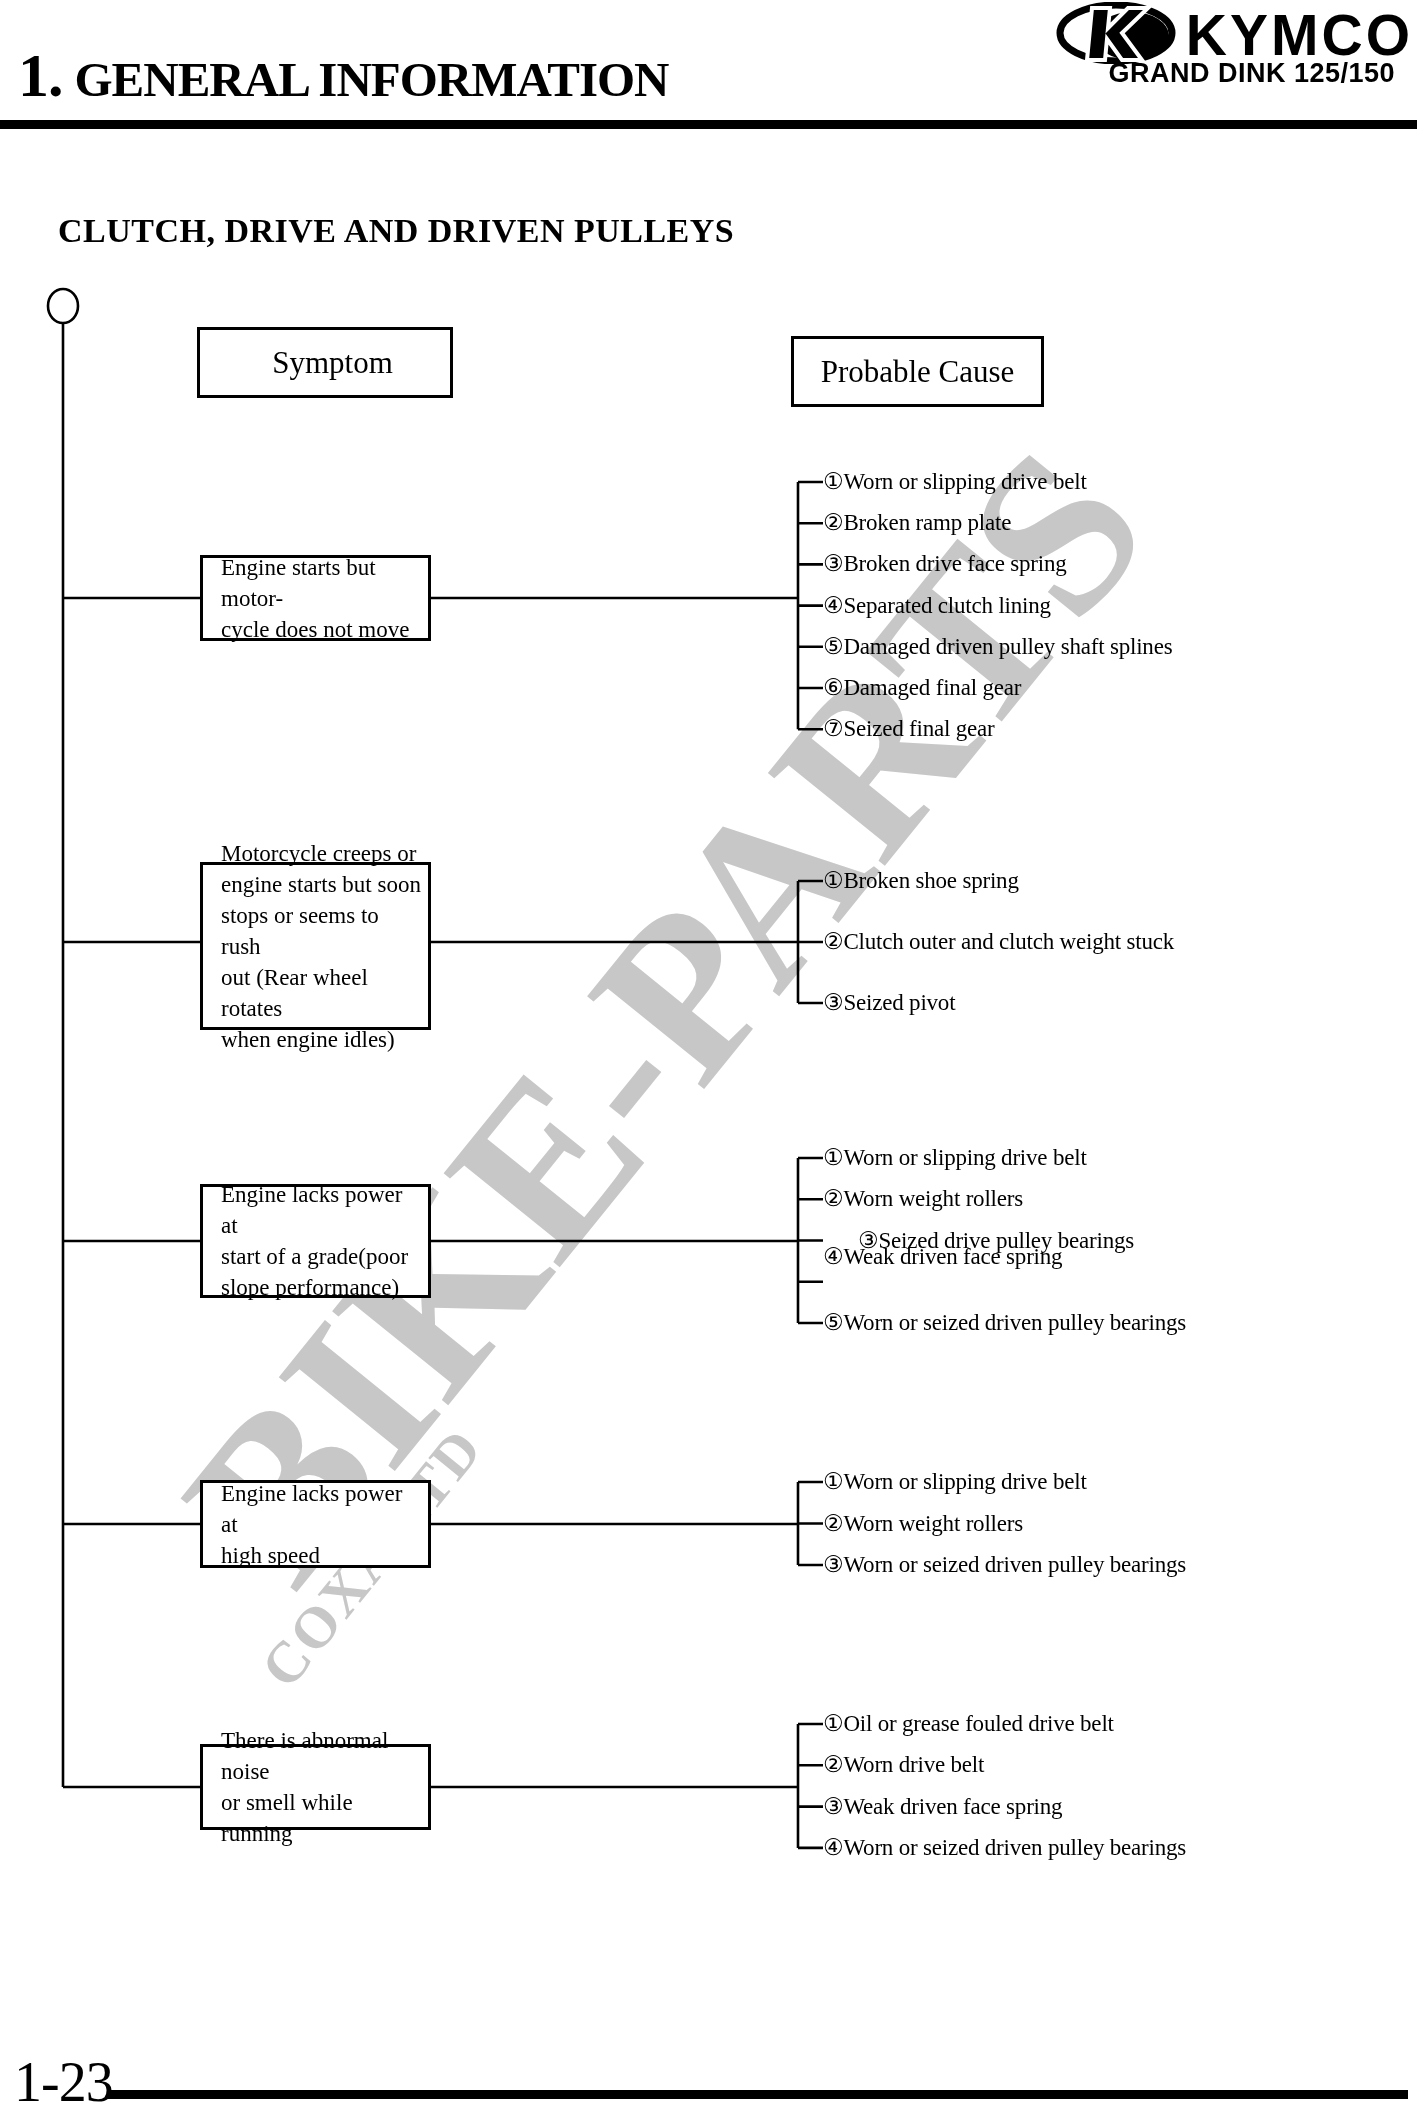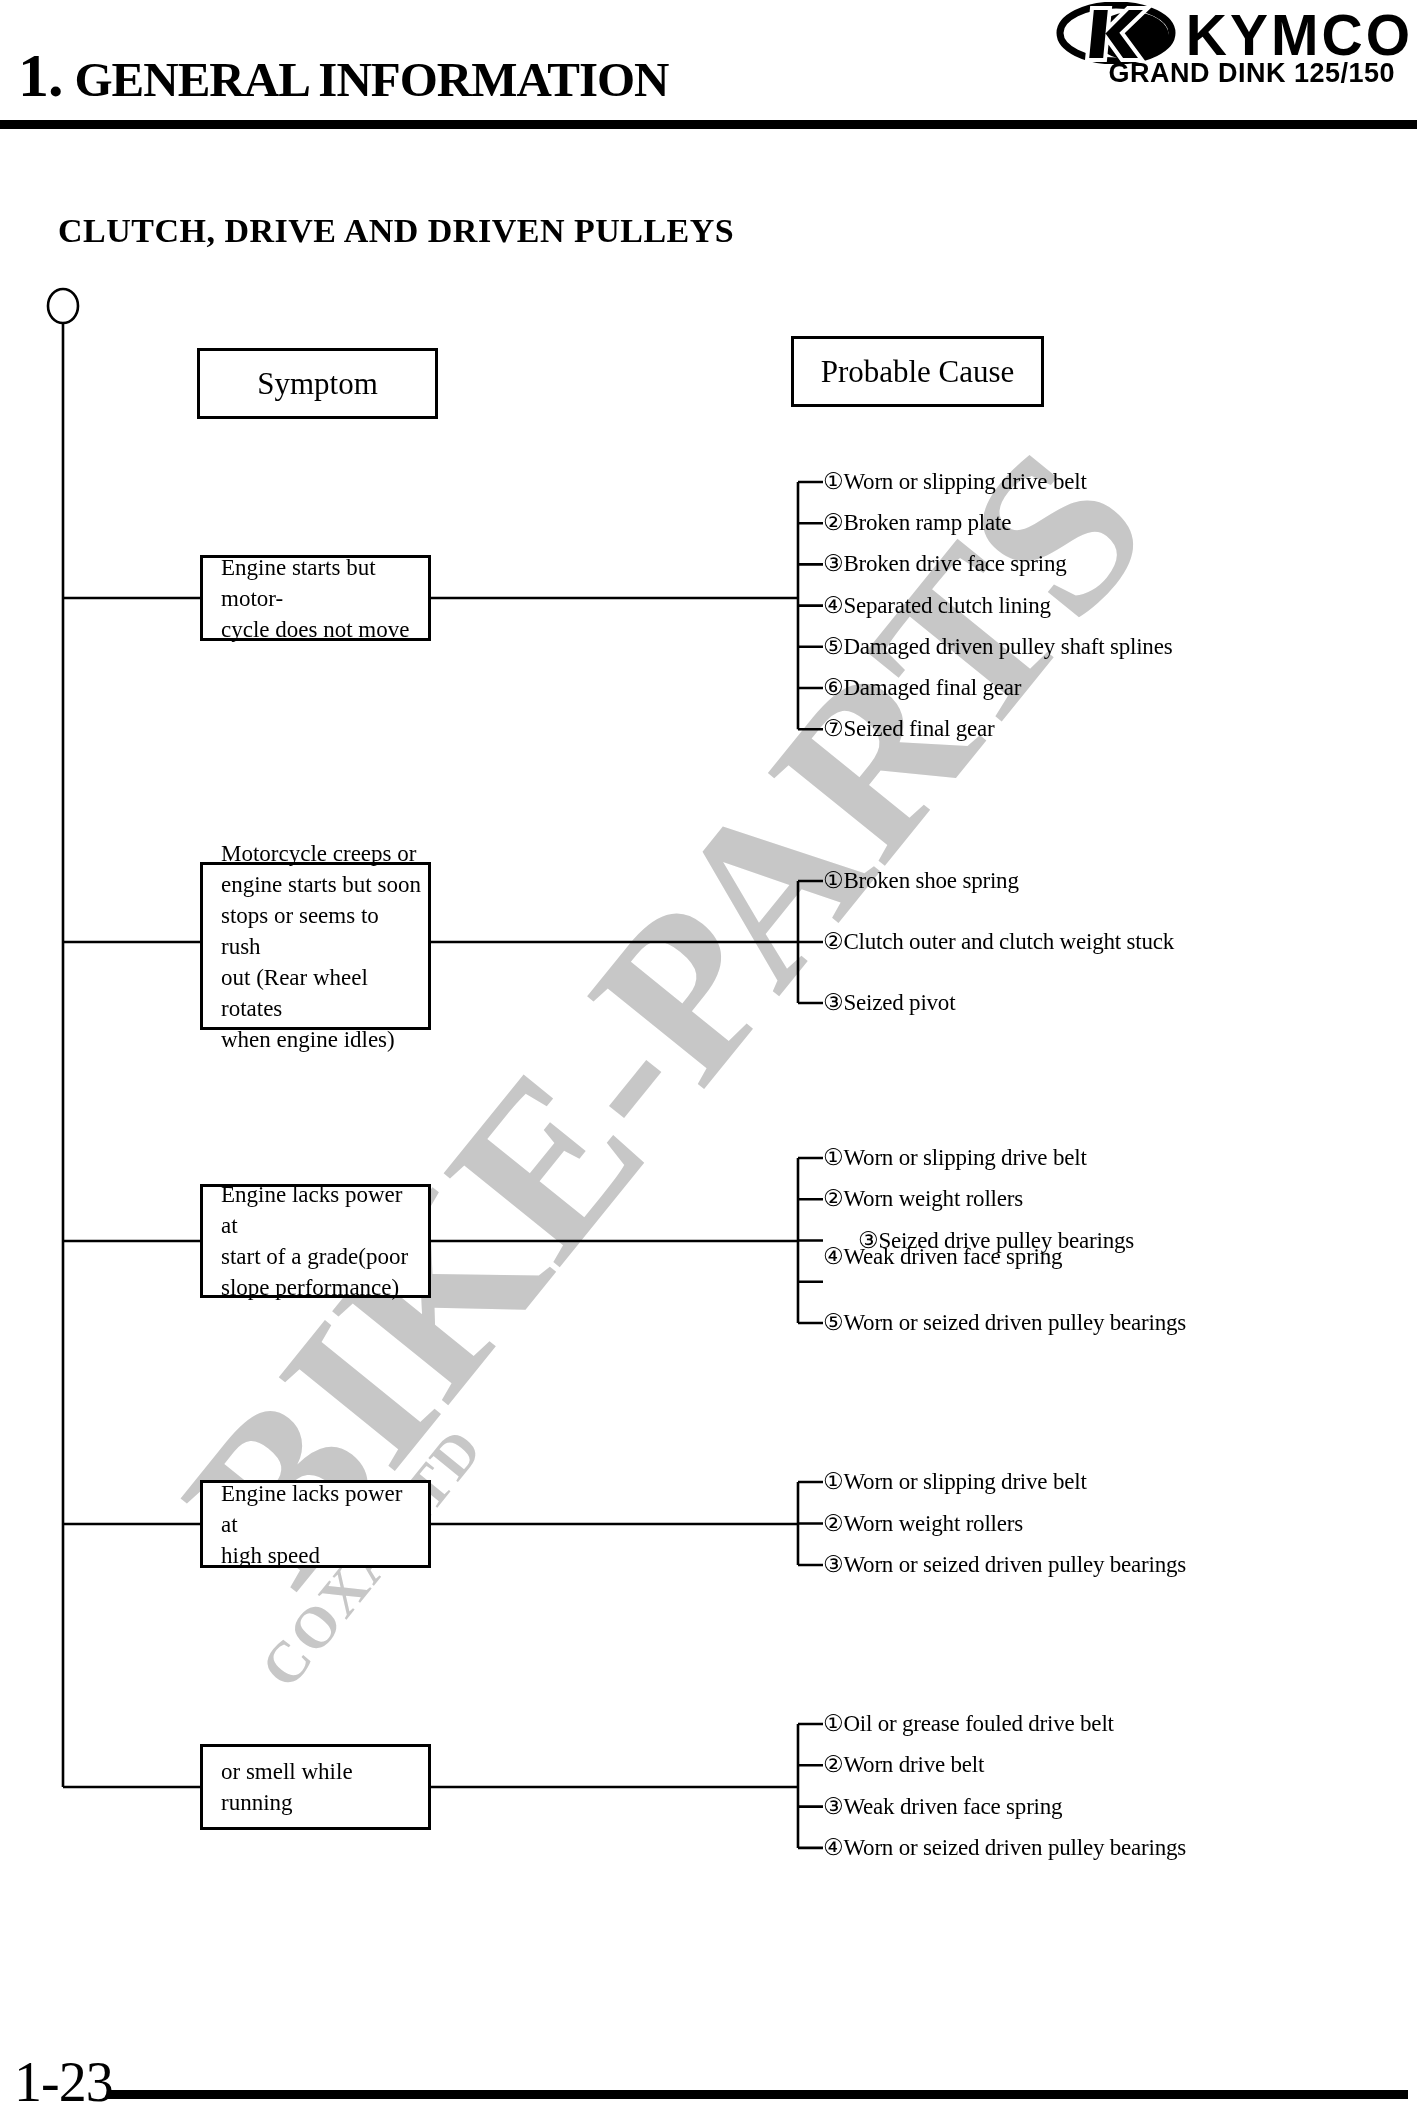--- a/index.html
+++ b/index.html
@@ -34,21 +34,21 @@
     transform:translate(-50%,-50%) rotate(-51deg);line-height:1;
   }
   .wm1{left:665px;top:1015px;font-size:228px;}
   .wm2{left:372px;top:1558px;font-size:58px;letter-spacing:2px;}
   
   svg.lines{position:absolute;left:0;top:0;z-index:1;}
   .hdr-box{
     position:absolute;z-index:2;background:#fff;border:3px solid #000;
     display:flex;align-items:center;justify-content:center;font-size:31px;
   }
-  .hdr-symptom{left:197px;top:348px;width:235px;height:65px;}
+  .hdr-symptom{left:197px;top:327px;width:235px;height:65px;padding-left:15px;}
   .hdr-cause{left:791px;top:336px;width:247px;height:65px;}
   .symptom-box{
     position:absolute;left:200px;width:231px;z-index:2;background:#fff;border:3px solid #000;
     box-sizing:border-box;display:flex;flex-direction:column;justify-content:center;
     padding-left:18px;padding-right:4px;font-size:23px;line-height:31px;
   }
   .cause-item{
     position:absolute;left:823px;z-index:2;transform:translateY(-52%);
     white-space:nowrap;font-size:23px;letter-spacing:-0.2px;
   }
@@ -125,20 +125,21 @@
       <div class="cause-item" style="top: 1257px;">④Weak driven face spring</div>
       <div class="cause-item" style="top: 1323px;">⑤Worn or seized driven pulley bearings</div>
       <div class="symptom-box" style="top: 1480px; height: 88px;">
         <div>Engine lacks power at</div>
         <div>high speed</div>
       </div>
       <div class="cause-item" style="top: 1482px;">①Worn or slipping drive belt</div>
       <div class="cause-item" style="top: 1523.5px;">②Worn weight rollers</div>
       <div class="cause-item" style="top: 1565px;">③Worn or seized driven pulley bearings</div>
       <div class="symptom-box" style="top: 1744px; height: 86px;">
+        <div>There is abnormal noise</div>
         <div>or smell while running</div>
       </div>
       <div class="cause-item" style="top: 1724px;">①Oil or grease fouled drive belt</div>
       <div class="cause-item" style="top: 1765.3px;">②Worn drive belt</div>
       <div class="cause-item" style="top: 1806.6px;">③Weak driven face spring</div>
       <div class="cause-item" style="top: 1847.9px;">④Worn or seized driven pulley bearings</div>
     </div>
 
   <div class="page-num">1-23</div>
   <div class="footer-rule"></div>

